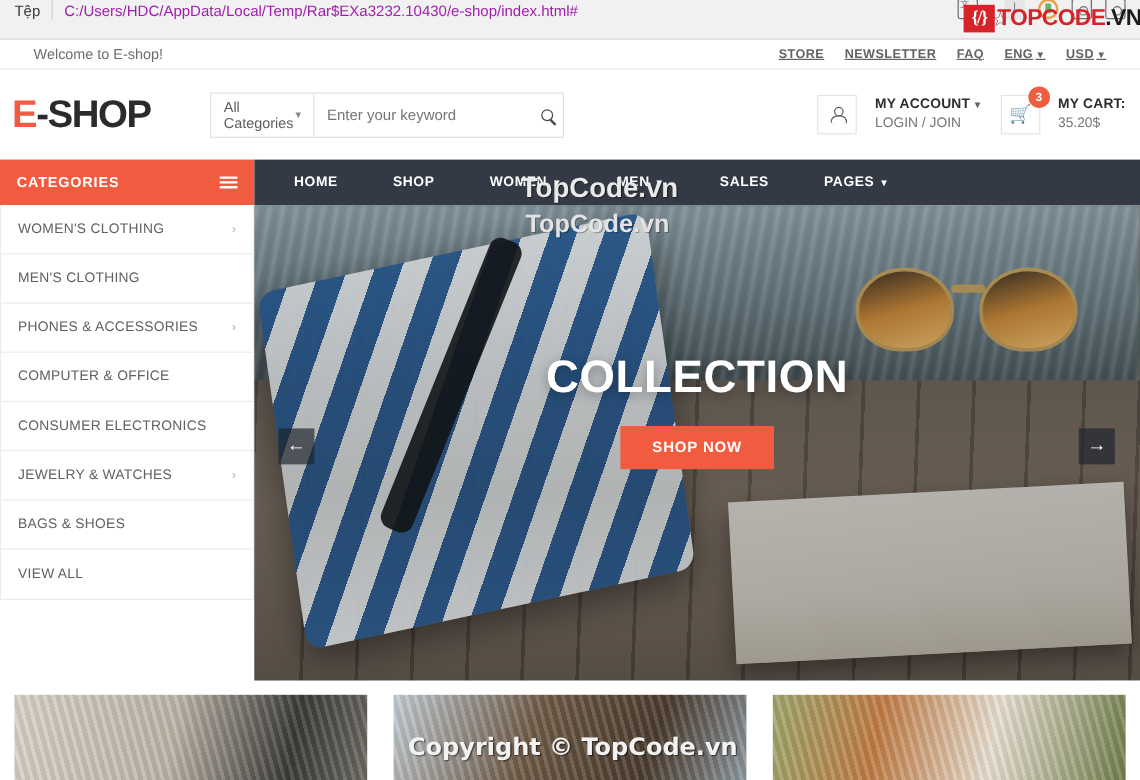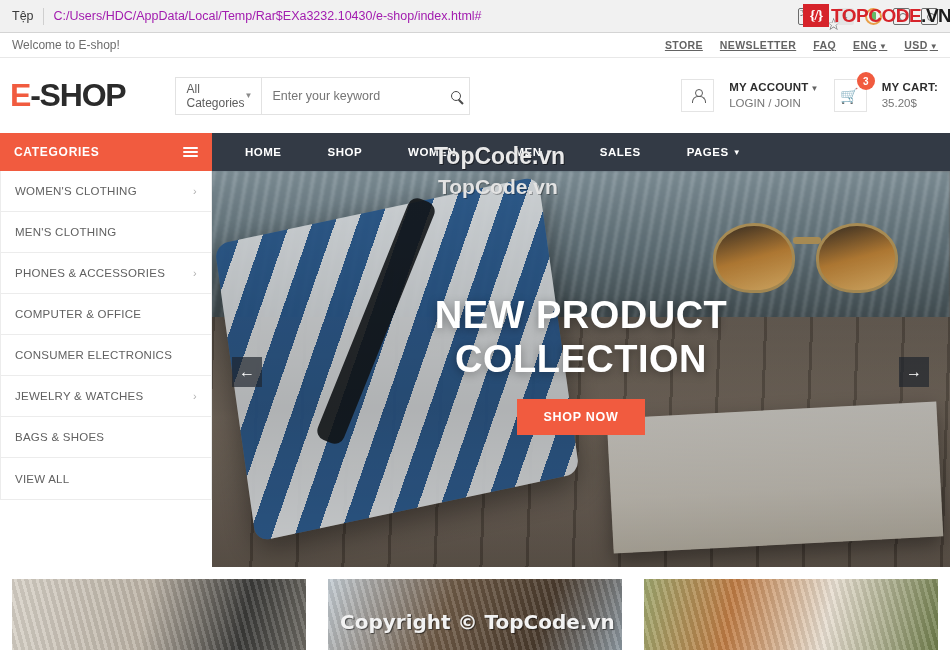--- a/index.html
+++ b/index.html
@@ -9,21 +9,21 @@
     background: #ffffff;
     overflow: hidden;
   }
 
   
   .browser-bar {
     height: 29px;
     background: #f1f1f1;
     border-bottom: 1px solid #d4d4d4;
     display: flex;
-    align-items: center;
+    align-items: flex-end;
     padding: 16px 6px;
     position: relative;
   }
   .bb-menu {
     font-size: 12.5px; color: #3a3a3a;
     padding: 0 9px 0 6px;
     white-space: nowrap;
   }
   .bb-sep { width: 1px; height: 17px; background: #cfcfcf; margin-right: 10px; }
   .bb-url {
@@ -85,21 +85,21 @@
   }
   .tc-red { color: #d6232a; }
   .tc-dark { color: #1b1b1b; }
 
   
   .topbar {
     height: 25px;
     background: #ffffff;
     border-bottom: 1px solid #e8e8e8;
     display: flex; align-items: center;
-    padding: 0 12px;
+    padding: 0 28px;
     justify-content: space-between;
   }
   .welcome { font-size: 12px; color: #6d6d6d; }
   .toplinks { display: flex; align-items: center; gap: 17px; }
   .toplink {
     font-size: 10.5px; color: #636363; letter-spacing: .4px;
     font-weight: 600; white-space: nowrap; text-decoration: underline;
   }
   .caret { font-size: 8px; color: #636363; margin-left: 2px; }
 
@@ -502,21 +502,20 @@
       <div class="hero-strap"></div>
       <div class="hero-book"></div>
       <div class="hero-glasses">
         <span class="lens l1"></span>
         <span class="bridge"></span>
         <span class="lens l2"></span>
       </div>
       <div class="hero-tint"></div>
 
       <div class="hero-caption">
-        <div class="hero-title">NEW PRODUCT</div>
         <div class="hero-title">COLLECTION</div>
         <button class="hero-btn">SHOP NOW</button>
       </div>
 
       <div class="hero-arrow arrow-left">←</div>
       <div class="hero-arrow arrow-right">→</div>
     </div>
   </div>
 </div>
 

